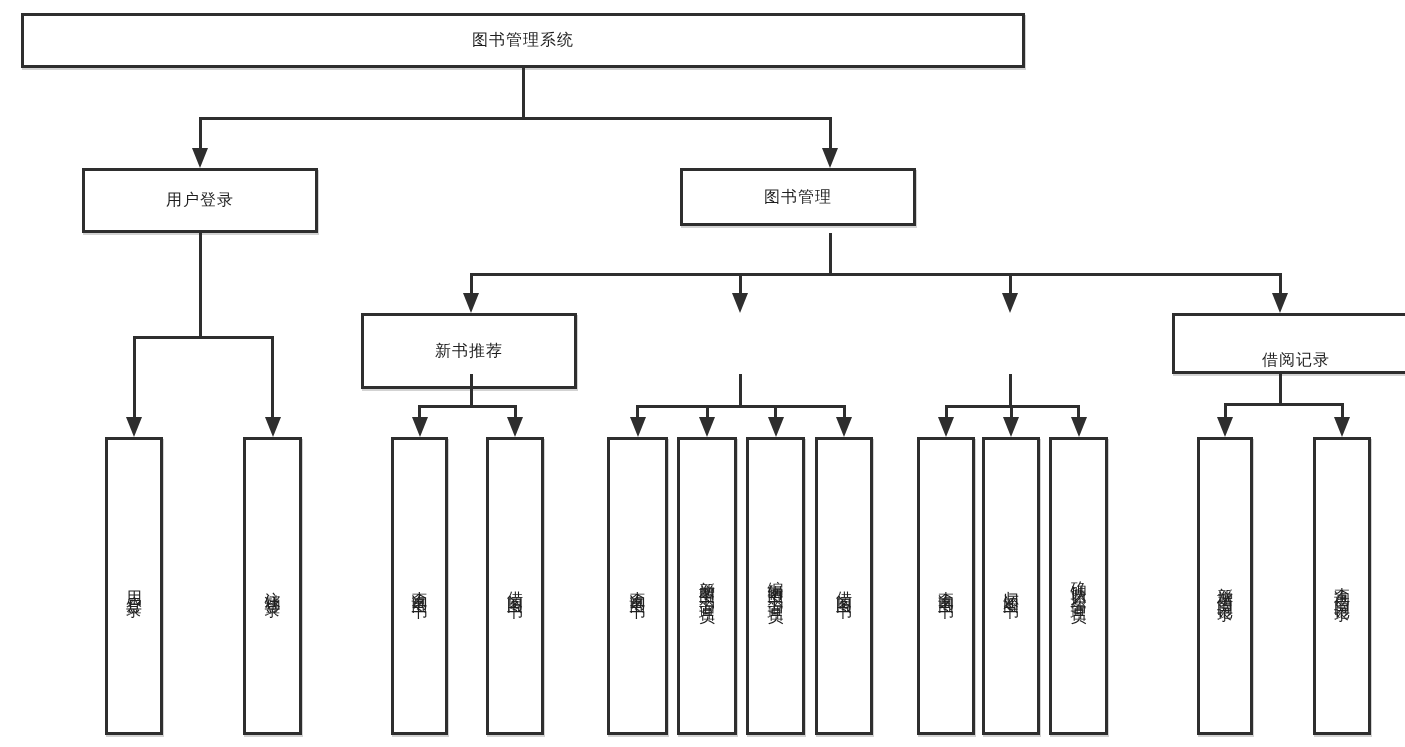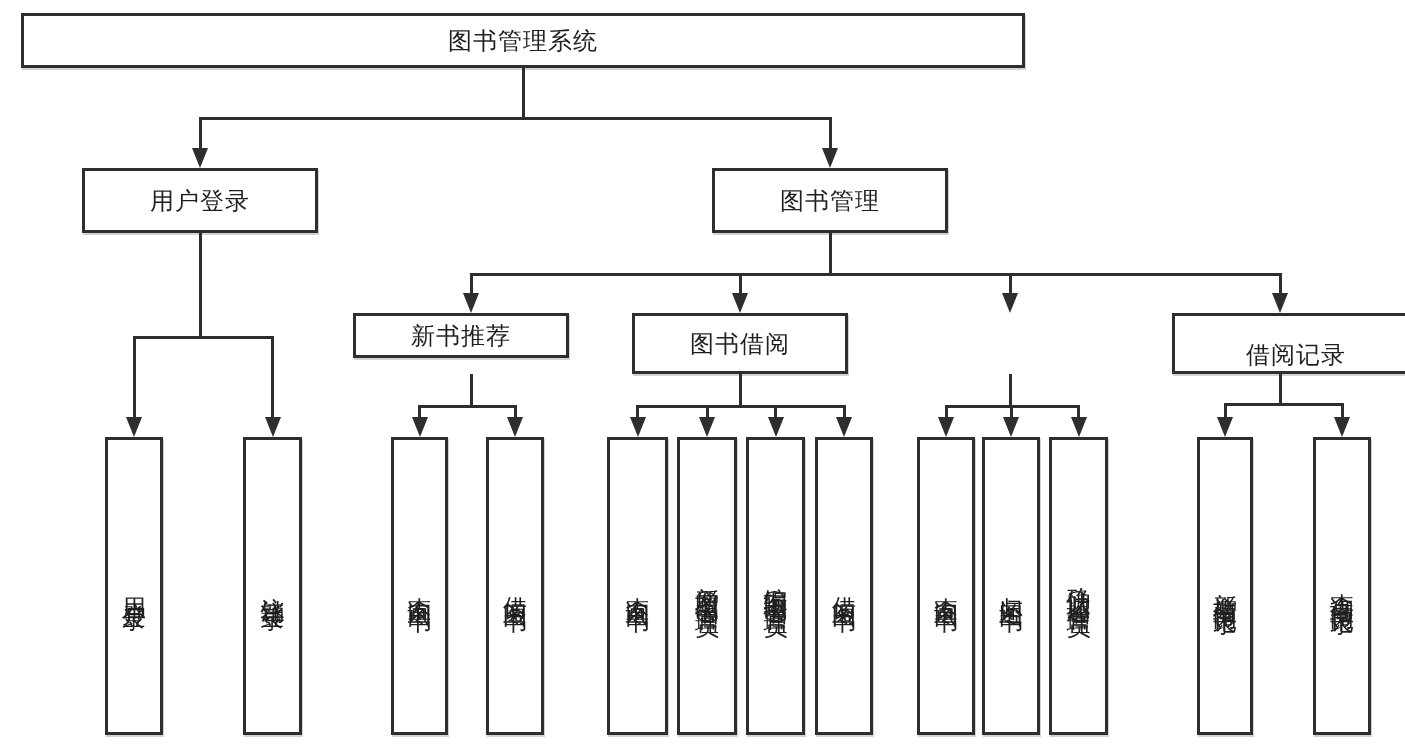--- a/index.html
+++ b/index.html
@@ -20,21 +20,21 @@
     box-sizing: border-box;
     border: 3px solid #2e2e2e;
     background: #ffffff;
     display: flex;
     align-items: center;
     justify-content: center;
     box-shadow: 1px 2px 0 rgba(80,80,80,0.25);
   }
   .node .label {
     color: #1f1f1f;
-    font-size: 24px;
+    font-size: 16px;
     white-space: nowrap;
   }
   .node.horizontal .label {
     letter-spacing: 1px;
   }
   .node.vertical .label {
     writing-mode: vertical-rl;
     text-orientation: mixed;
     line-height: 1;
     letter-spacing: 4px;
@@ -66,28 +66,25 @@
 </head>
 <body>
 
 <div id="canvas">
 <div class="node horizontal" style="left: 21px; top: 13px; width: 1004px; height: 55px;">
       <span class="label">图书管理系统</span>
     </div>
     <div class="node horizontal" style="left: 82px; top: 168px; width: 236px; height: 65px;">
       <span class="label">用户登录</span>
     </div>
-    <div class="node horizontal" style="left: 712px; top: 168px; width: 236px; height: 65px;">
+    <div class="node horizontal" style="left: 680px; top: 168px; width: 236px; height: 58px;">
       <span class="label">图书管理</span>
     </div>
-    <div class="node horizontal" style="left: 353px; top: 313px; width: 216px; height: 45px;">
+    <div class="node horizontal" style="left: 361px; top: 313px; width: 216px; height: 76px;">
       <span class="label">新书推荐</span>
-    </div>
-    <div class="node horizontal" style="left: 632px; top: 313px; width: 216px; height: 61px;">
-      <span class="label">图书借阅</span>
     </div>
     <div class="node horizontal" style="left: 1172px; top: 313px; width: 248px; height: 61px; align-items: flex-end;">
       <span class="label">借阅记录</span>
     </div>
     <div class="node vertical" style="left: 105px; top: 437px; width: 58px; height: 298px;">
       <span class="label">用户登录</span>
     </div>
     <div class="node vertical" style="left: 243px; top: 437px; width: 59px; height: 298px;">
       <span class="label">注销登录</span>
     </div>

